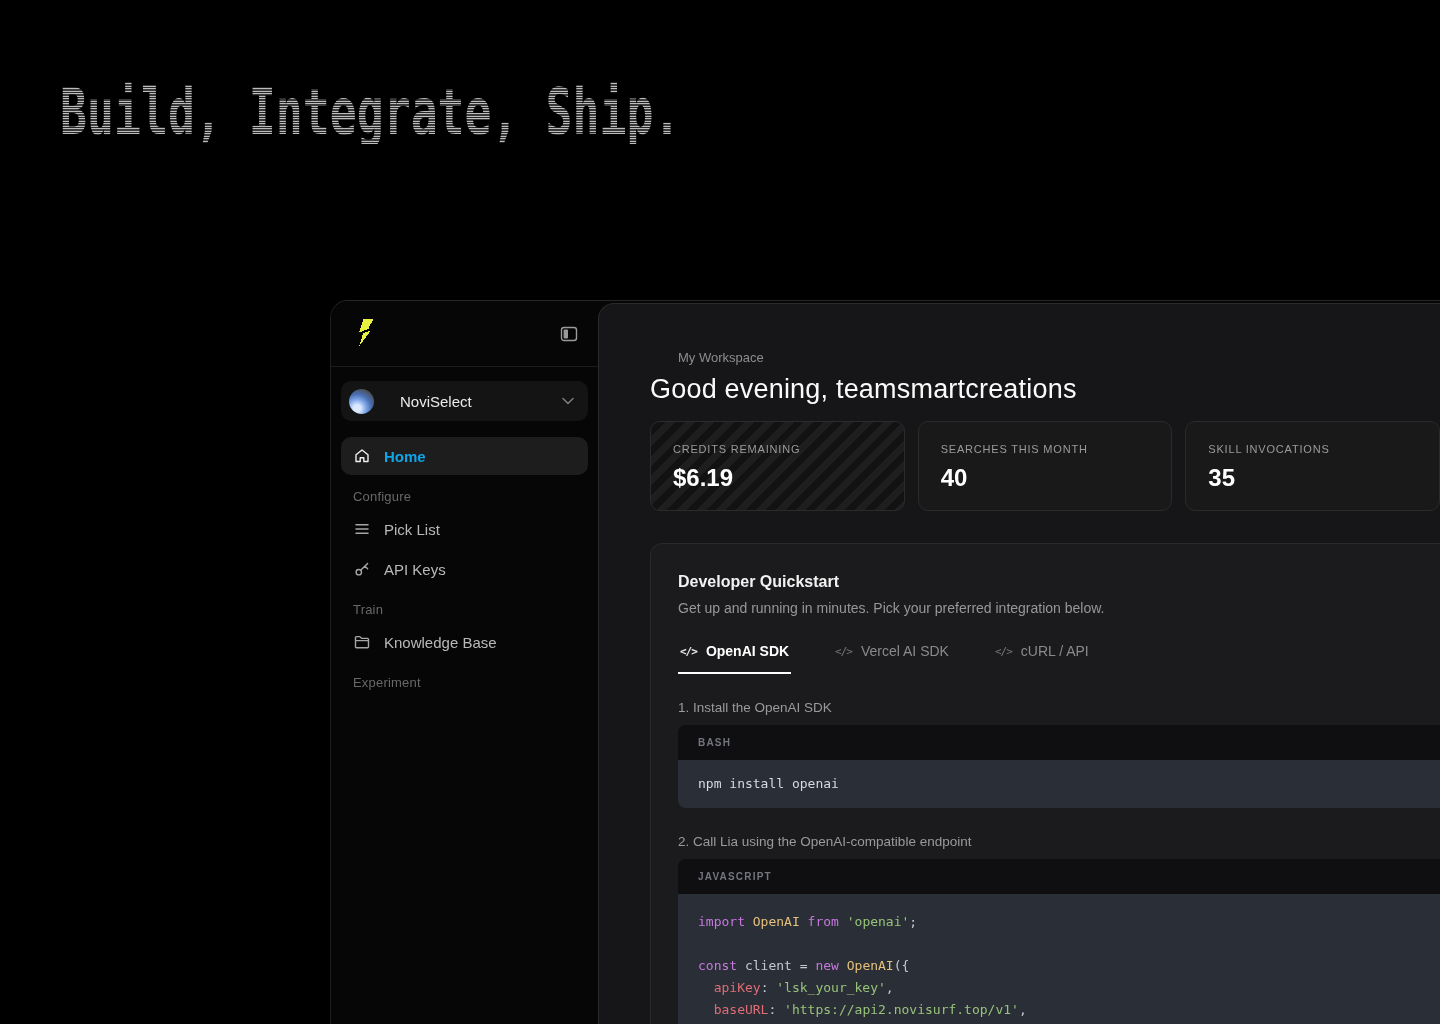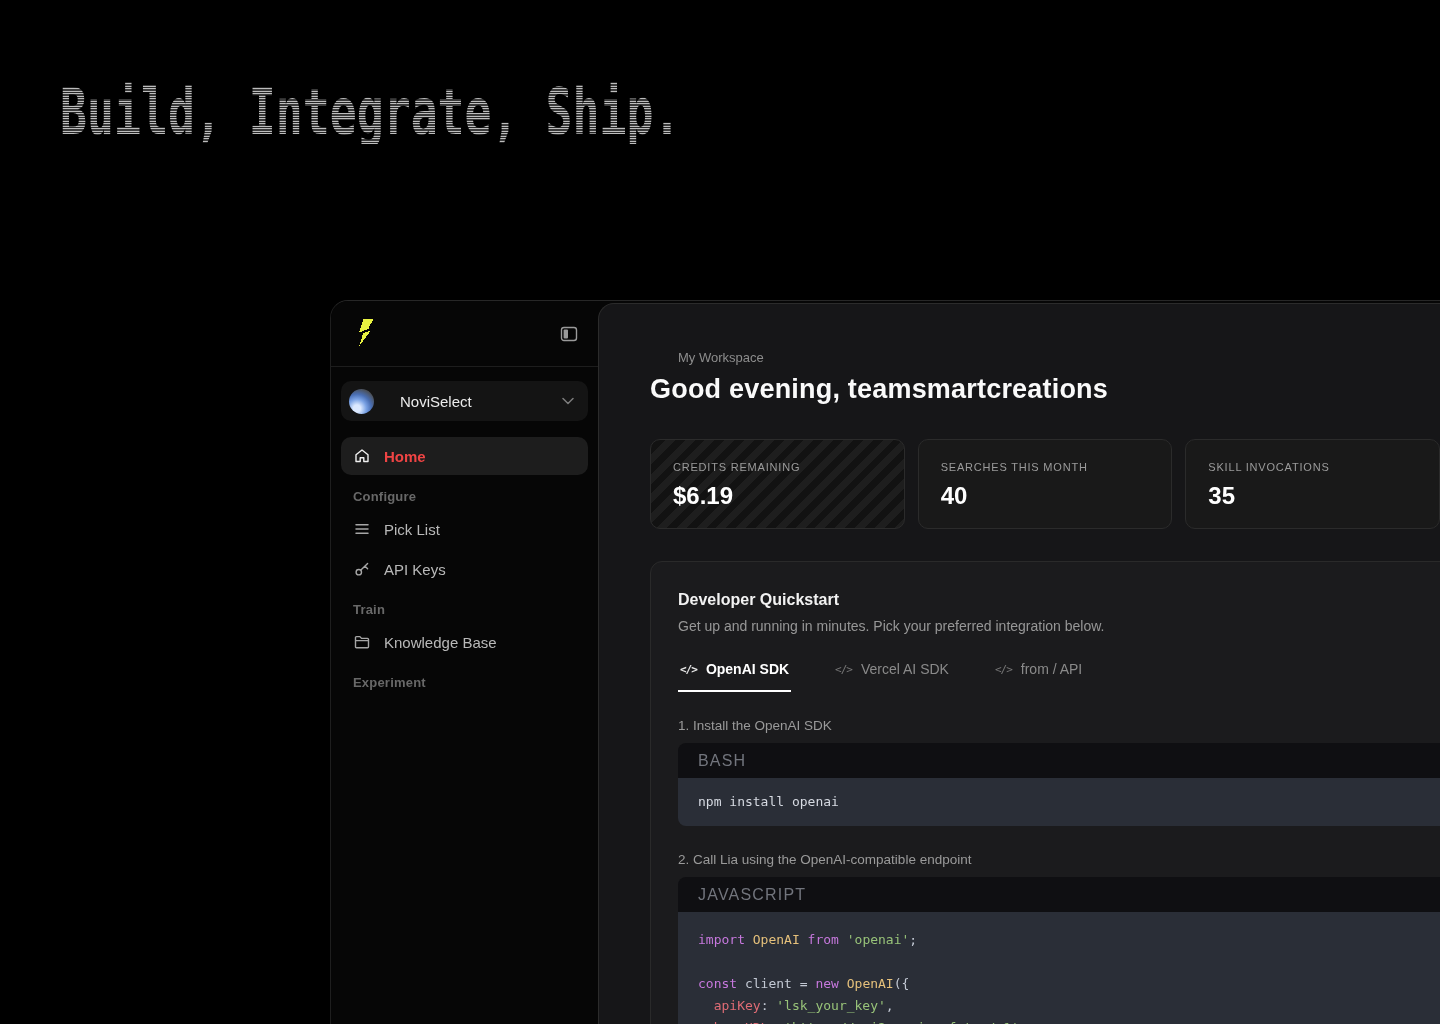--- a/index.html
+++ b/index.html
@@ -48,36 +48,36 @@
   .ws-name{ color:#ececec; font-size:15px; font-weight:500; flex:1; }
   .ws-chevron{ color:#7c7c7c; display:flex; }
 
   .nav{ margin-top:16px; }
   .nav-item{
     display:flex; align-items:center; gap:13px; height:38px;
     padding:0 12px; border-radius:10px; cursor:pointer;
     color:#b9b9b9; font-size:15px;
   }
   .nav-item + .nav-item{ margin-top:2px; }
-  .nav-item.active{ background:#1d1d1d; color:#ef4444; font-weight:600; }
+  .nav-item.active{ background:#1d1d1d; color:#0ea5e9; font-weight:600; }
   .nav-icon{ display:flex; color:#a6a6a6; }
   .nav-item.active .nav-icon{ color:#f0f0f0; }
   .nav-section-label{
-    color:#686868; font-size:13px; margin:14px 0 6px 12px; letter-spacing:0.2px;font-weight:bold;
+    color:#686868; font-size:13px; margin:14px 0 6px 12px; letter-spacing:0.2px;
   }
 
   
   .main-panel{
     flex:1; margin-top:2px; background:#161618;
     border-top:1px solid #2b2b2b; border-left:1px solid #2b2b2b;
     border-top-left-radius:16px; overflow:hidden;
   }
   .main-content{ padding:46px 0 0 51px; }
   .eyebrow{ color:#8d8d8d; font-size:13px; margin-bottom:9px;margin-left:28px; }
-  .greeting{ color:#fafafa; font-size:27px; font-weight:700; letter-spacing:0.2px; margin-bottom:34px; }
+  .greeting{ color:#fafafa; font-size:27px; font-weight:400; letter-spacing:0.2px; margin-bottom:16px; }
 
   .stats-row{ display:flex; gap:13px; }
   .stat-card{
     width:262px; height:90px; background:#191919;
     border:1px solid #2b2b2b; border-radius:10px; padding:21px 22px 0 22px;
   }
   .stat-card.hatched{
     background:repeating-linear-gradient(-45deg, #1e1e1e 0 7px, #121212 7px 14px);
   }
   .stat-label{
@@ -104,22 +104,22 @@
   .tab .tab-icon{ font-family:"DejaVu Sans Mono", monospace; font-size:11px; color:#767676; letter-spacing:-1px; }
   .tab.active{ color:#ffffff; font-weight:700; border-bottom-color:#ffffff; }
   .tab.active .tab-icon{ color:#e8e8e8; }
 
   .step-label{ color:#9a9a9a; font-size:13.5px; margin-top:26px; }
   .code-block{ margin-top:10px; border-radius:8px; overflow:hidden; }
   .code-header{
     height:35px; background:#0f0f12; display:flex; align-items:center; padding:0 20px;
   }
   .code-lang{
-    color:#72757d; font-size:16px; letter-spacing:1.2px; text-transform:uppercase;
-    font-weight:400;
+    color:#72757d; font-size:10px; letter-spacing:1.2px; text-transform:uppercase;
+    font-weight:700;
   }
   .code-body{
     background:#2a2e37; padding:13px 20px;
     font-family:"DejaVu Sans Mono", monospace; font-size:13px; line-height:22px; color:#d6dae2;
   }
   .code-body.tall{ padding-top:17px; padding-bottom:30px; }
   .code-line{ white-space:pre; }
   .tok-pl{ color:#c3c9d4; }
   .tok-kw{ color:#c678dd; }
   .tok-cl{ color:#e5c07b; }
@@ -228,21 +228,21 @@
             <button class="tab active">
               <span class="tab-icon">&lt;/&gt;</span>
               <span class="tab-label">OpenAI SDK</span>
             </button>
             <button class="tab">
               <span class="tab-icon">&lt;/&gt;</span>
               <span class="tab-label">Vercel AI SDK</span>
             </button>
             <button class="tab">
               <span class="tab-icon">&lt;/&gt;</span>
-              <span class="tab-label">from / API</span>
+              <span class="tab-label">cURL / API</span>
             </button>
           </div>
 
         <div class="step-label">1. Install the OpenAI SDK</div>
         <div class="code-block">
           <div class="code-header">
             <span class="code-lang">BASH</span>
           </div>
           <div class="code-body">
             <div class="code-line">npm install openai</div>

